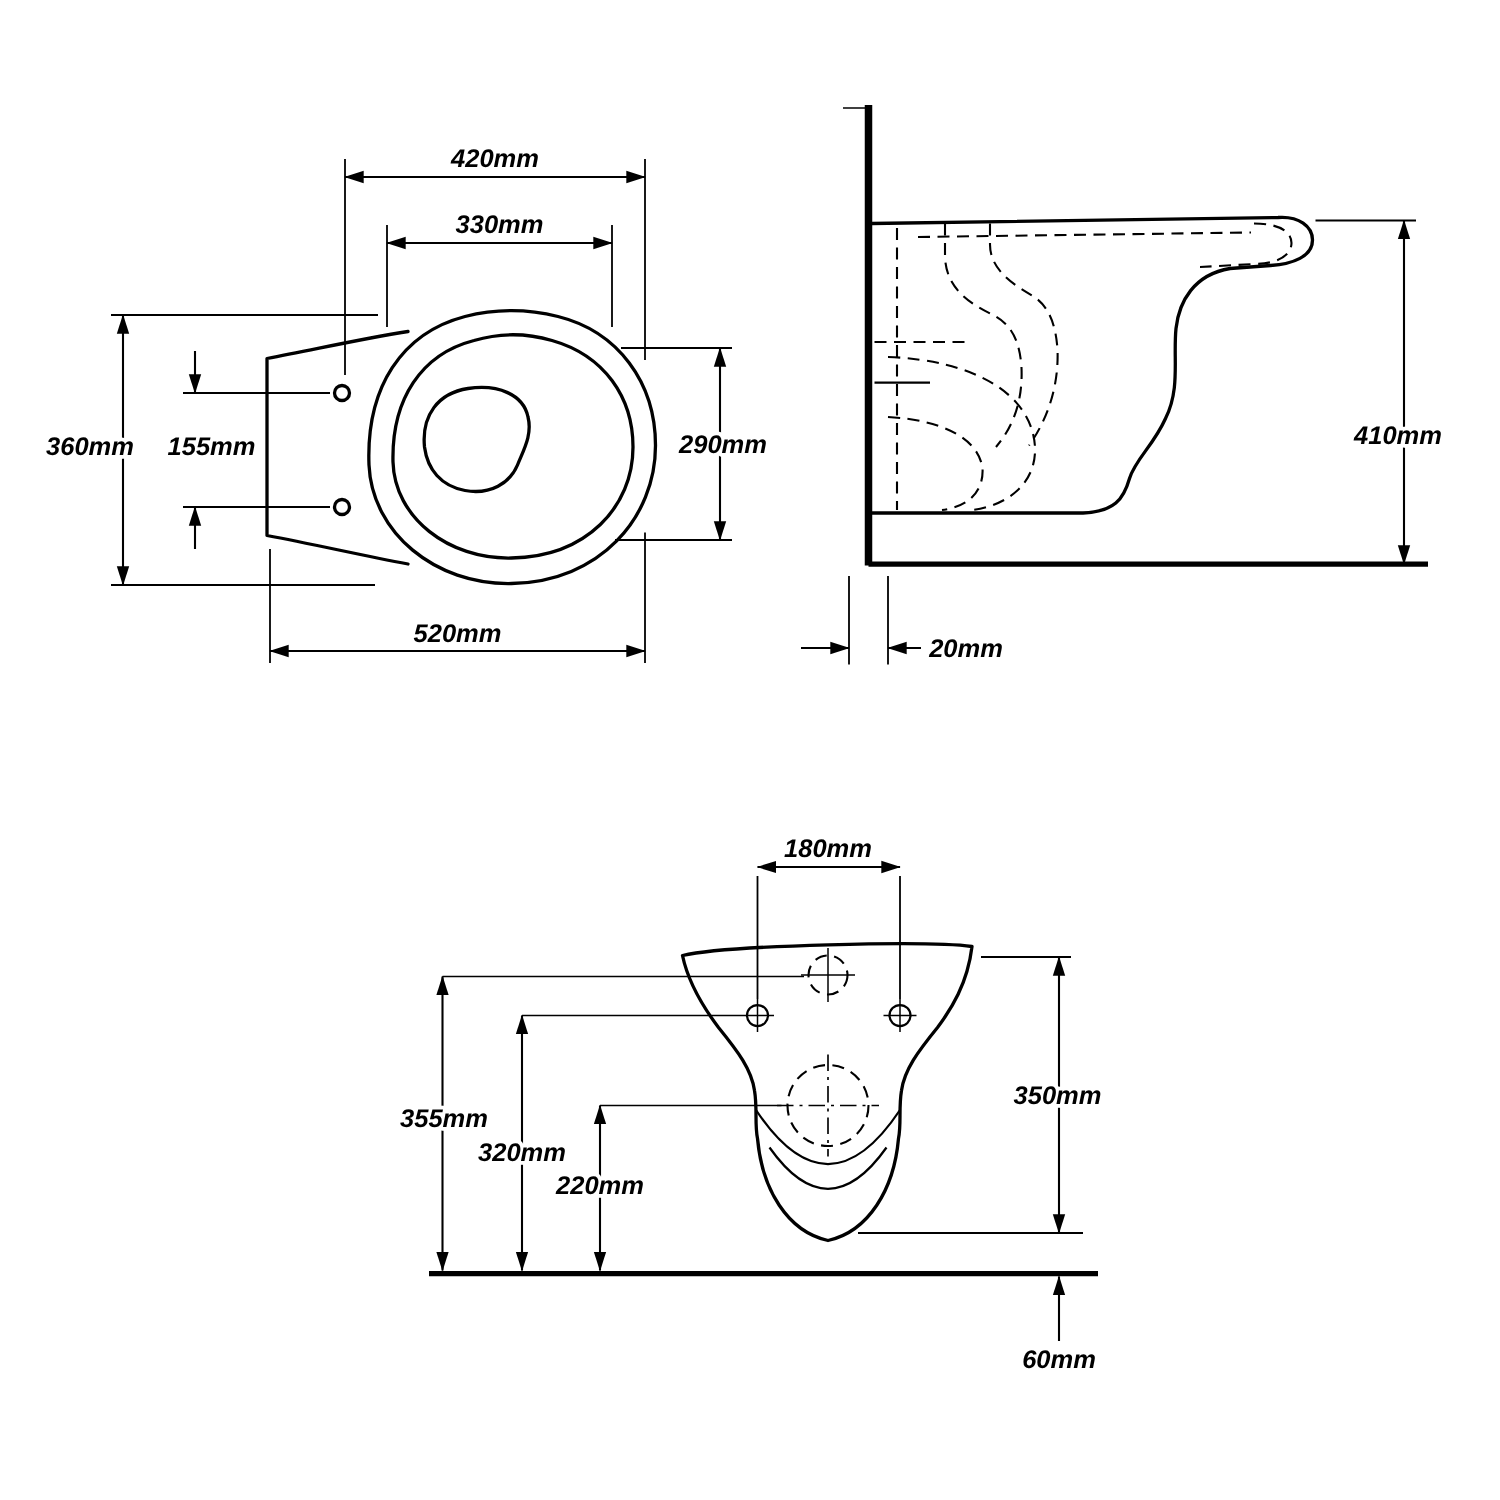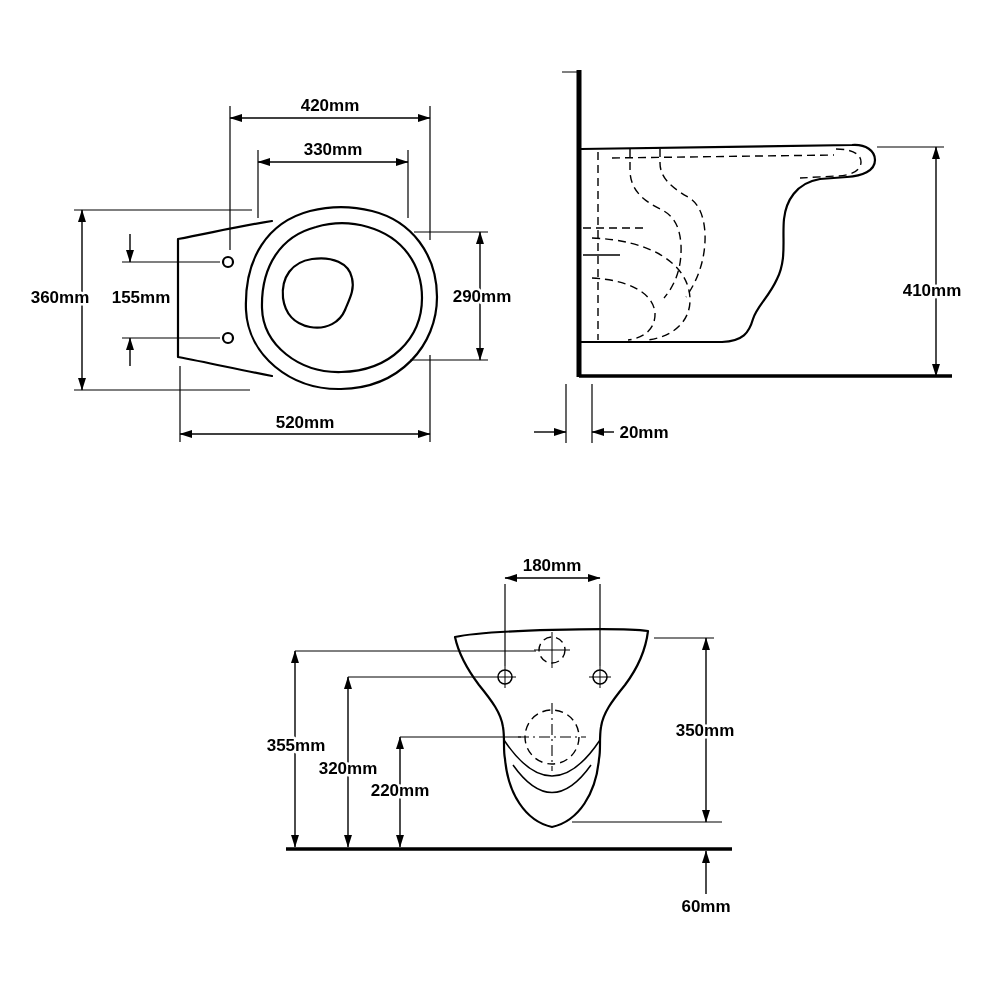--- a/index.html
+++ b/index.html
@@ -1,16 +1,16 @@
 <!DOCTYPE html>
 <html><head>
 <meta charset="utf-8">
 <style>
   html,body{margin:0;padding:0;background:#fff;}
-  .stage{position:relative;width:1000px;height:1000px;background:#fff;overflow:hidden;}
+  .stage{position:relative;width:1000px;height:1000px;background:#fff;overflow:hidden;font-style:italic;}
   svg{display:block;}
   .ol{fill:none;stroke:#000;stroke-width:2.2;stroke-linejoin:round;stroke-linecap:round;}
   .fillw{fill:#fff;stroke:#000;stroke-width:2.2;}
   .thin{fill:none;stroke:#000;stroke-width:1.5;}
   .hair{fill:none;stroke:#000;stroke-width:1;}
   .dash{fill:none;stroke:#000;stroke-width:1.4;stroke-dasharray:8 5;}
   .dashdot{fill:none;stroke:#000;stroke-width:1.1;stroke-dasharray:11 4 2 4;}
   .ext{fill:none;stroke:#000;stroke-width:1.2;}
   .dimline{fill:none;stroke:#000;stroke-width:1.4;}
   .heavy{stroke:#000;stroke-width:3.5;fill:none;}

